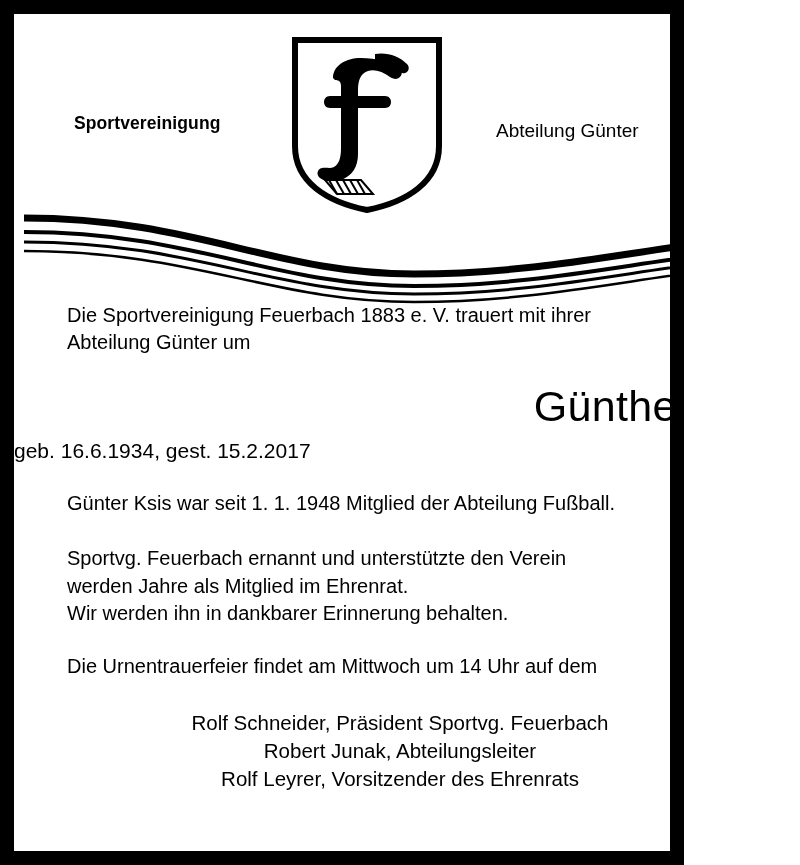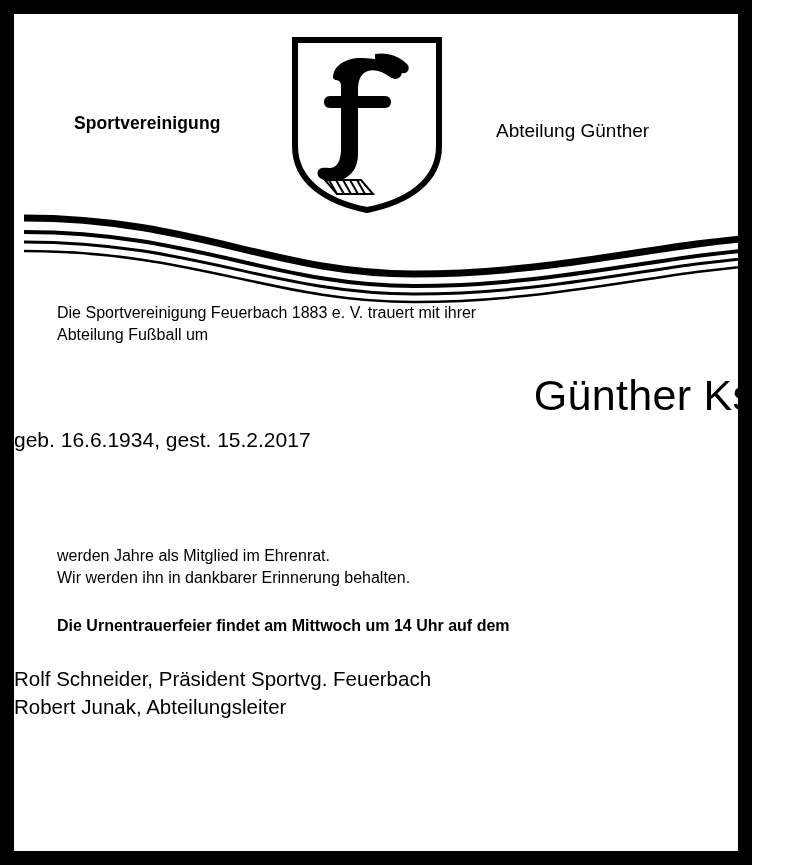--- a/index.html
+++ b/index.html
@@ -9,21 +9,21 @@
   }
   body {
     width: 800px;
     height: 865px;
     font-family: "Liberation Sans", sans-serif;
     color: #000000;
     overflow: hidden;
   }
   .page {
     position: relative;
-    width: 752px;
+    width: 684px;
     height: 865px;
     box-sizing: border-box;
     border: 14px solid #000000;
     background: #ffffff;
   }
   .inner {
     position: relative;
     width: 100%;
     height: 100%;
     background: #ffffff;
@@ -72,23 +72,23 @@
   }
 
   
   .body {
     position: absolute;
     left: 0;
     top: 288px;
     width: 772px;
   }
   .para {
-    font-size: 16px;
+    font-size: 20px;
     line-height: 1.37;
-    margin: 0;
+    margin: 10px;
     padding: 0 43px;
   }
   .para.lead {
     margin-top: 0;
   }
   .name {
     text-align: right;
     font-size: 43px;
     line-height: 1.1;
     margin: 26px 0 0 0;
@@ -99,24 +99,24 @@
     text-align: left;
     font-size: 21px;
     margin: 8px 0 0 0;
     line-height: 1.25;
   }
   .block-main {
     margin-top: 26px;
   }
   .block-funeral {
     margin-top: 26px;
-    font-weight: bold;
   }
   .signatures {
     margin-top: 28px;
+    text-align: center;
     font-size: 20.5px;
     line-height: 1.37;
   }
   .sig-line {
     display: block;
   }
 </style>
 </head>
 <body>
 
@@ -150,56 +150,57 @@
             <path d="M36 146 L72 146 L84 160 L48 160 Z" fill="#ffffff"></path>
             <line x1="40" y1="146" x2="48" y2="160"></line>
             <line x1="47" y1="146" x2="55" y2="160"></line>
             <line x1="54" y1="146" x2="62" y2="160"></line>
             <line x1="61" y1="146" x2="69" y2="160"></line>
             <line x1="68" y1="146" x2="76" y2="160"></line>
           </g>
         </svg>
       </div>
 
-      <div class="dept-name">Abteilung Günther</div>
+      <div class="dept-name">Abteilung Günter</div>
     </div>
 
     <div class="wave">
       <svg width="772" height="110" viewBox="0 0 772 110" xmlns="http://www.w3.org/2000/svg">
         <g fill="none" stroke="#000000">
           <path d="M10 22 C180 22 260 78 400 78 C540 78 640 48 762 40" stroke-width="7"></path>
           <path d="M10 36 C180 36 260 90 400 90 C540 90 640 60 762 52" stroke-width="4"></path>
           <path d="M10 46 C180 46 260 98 400 98 C540 98 640 68 762 60" stroke-width="3"></path>
           <path d="M10 55 C180 55 260 106 400 106 C540 106 640 76 762 68" stroke-width="2.5"></path>
         </g>
       </svg>
     </div>
 
     <div class="body">
 
       <p class="para lead">
         <span>Die Sportvereinigung Feuerbach 1883 e. V. trauert mit ihrer</span><br>
-        <span>Abteilung Fußball um</span>
+        <span>Abteilung Günter um</span>
       </p>
 
       <h1 class="name">Günther Ksis</h1>
       <div class="dates">geb. 16.6.1934, gest. 15.2.2017</div>
 
       <p class="para block-main">
+        <span>Günter Ksis war seit 1. 1. 1948 Mitglied der Abteilung Fußball.</span><br>
         <br>
-        <br>
-        <br>
+        <span>Sportvg. Feuerbach ernannt und unterstützte den Verein</span><br>
         <span>werden Jahre als Mitglied im Ehrenrat.</span><br>
         <span>Wir werden ihn in dankbarer Erinnerung behalten.</span>
       </p>
 
       <p class="para block-funeral">
         <span>Die Urnentrauerfeier findet am Mittwoch um 14 Uhr auf dem</span><br>
       </p>
 
       <div class="signatures">
         <span class="sig-line">Rolf Schneider, Präsident Sportvg. Feuerbach</span>
         <span class="sig-line">Robert Junak, Abteilungsleiter</span>
+        <span class="sig-line">Rolf Leyrer, Vorsitzender des Ehrenrats</span>
       </div>
 
     </div>
   </div>
 </div>
 
 </body></html>

